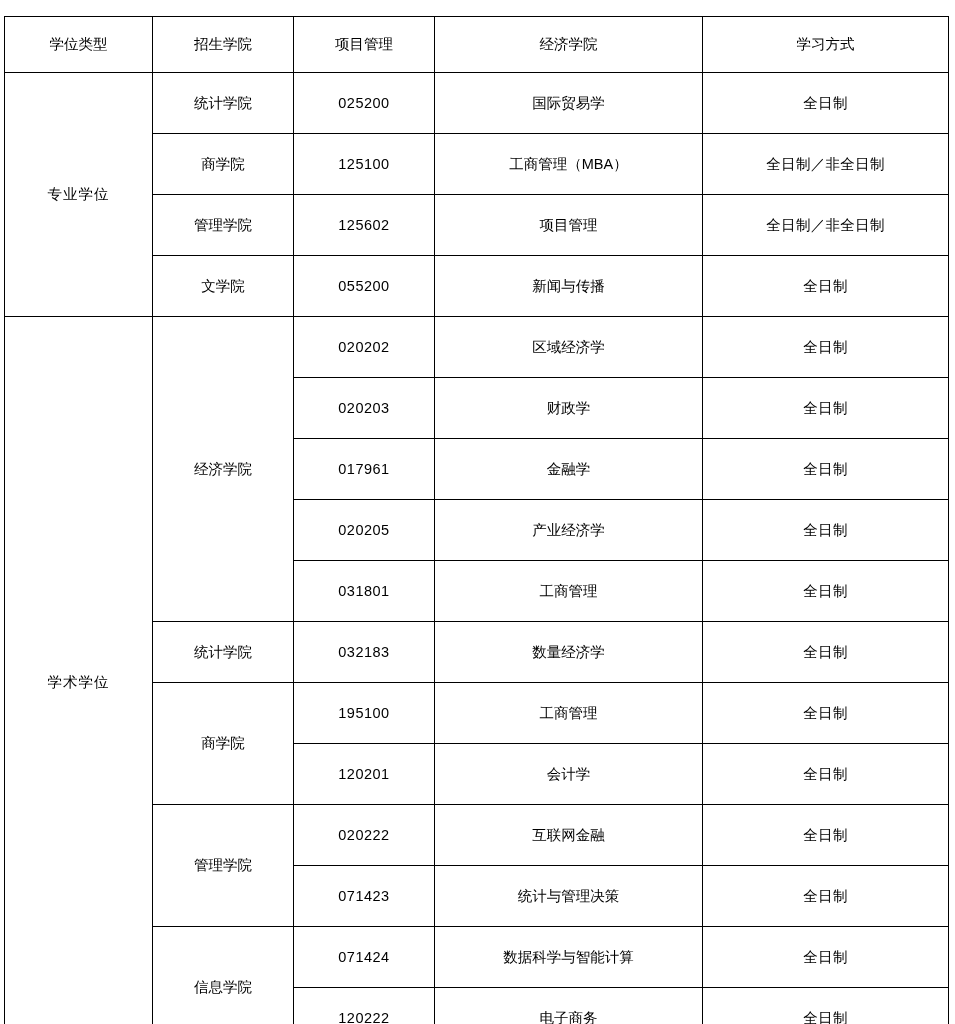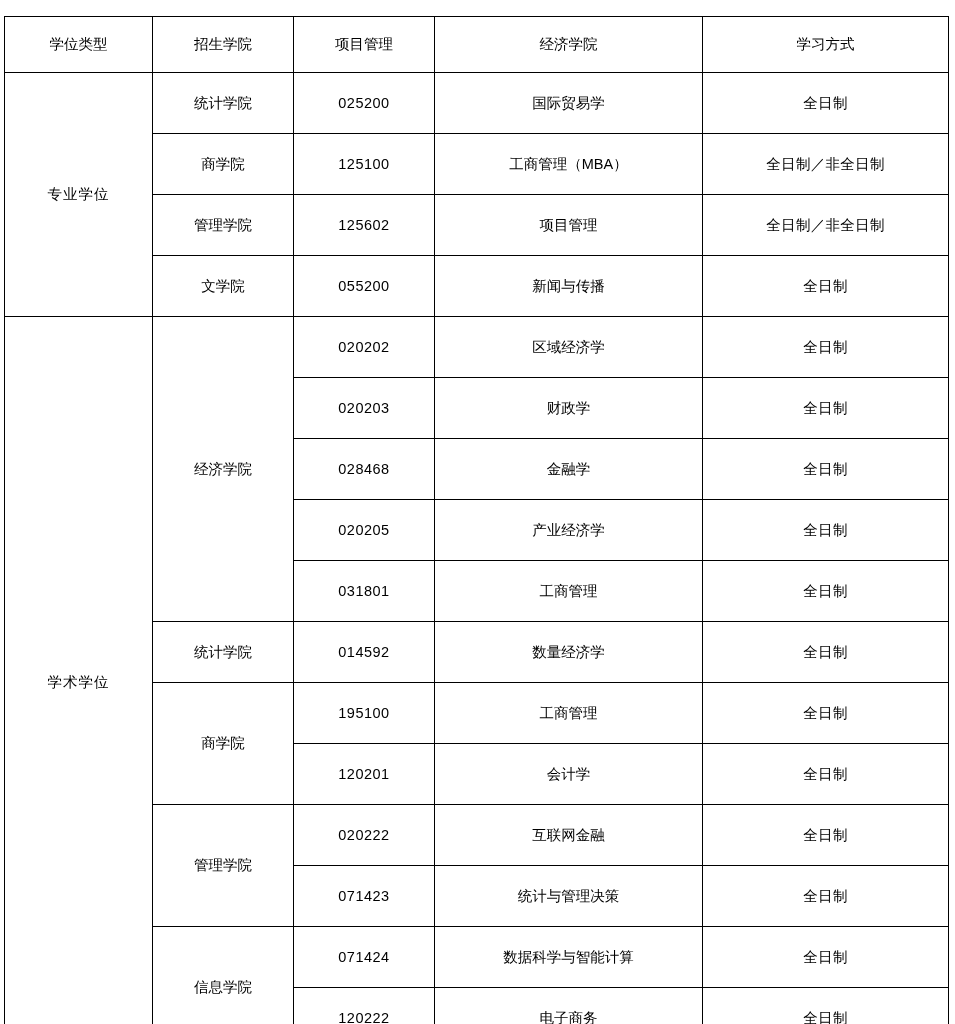--- a/index.html
+++ b/index.html
@@ -115,37 +115,37 @@
           <td class="code-cell">020202</td>
           <td class="name-cell">区域经济学</td>
           <td class="mode-cell">全日制</td>
         </tr>
         <tr>
           <td class="code-cell">020203</td>
           <td class="name-cell">财政学</td>
           <td class="mode-cell">全日制</td>
         </tr>
         <tr>
-          <td class="code-cell">028468</td>
+          <td class="code-cell">017961</td>
           <td class="name-cell">金融学</td>
           <td class="mode-cell">全日制</td>
         </tr>
         <tr>
           <td class="code-cell">020205</td>
           <td class="name-cell">产业经济学</td>
           <td class="mode-cell">全日制</td>
         </tr>
         <tr>
           <td class="code-cell">031801</td>
           <td class="name-cell">工商管理</td>
           <td class="mode-cell">全日制</td>
         </tr>
         <tr>
           <td class="school-cell" rowspan="1">统计学院</td>
-          <td class="code-cell">014592</td>
+          <td class="code-cell">032183</td>
           <td class="name-cell">数量经济学</td>
           <td class="mode-cell">全日制</td>
         </tr>
         <tr>
           <td class="school-cell" rowspan="2">商学院</td>
           <td class="code-cell">195100</td>
           <td class="name-cell">工商管理</td>
           <td class="mode-cell">全日制</td>
         </tr>
         <tr>

